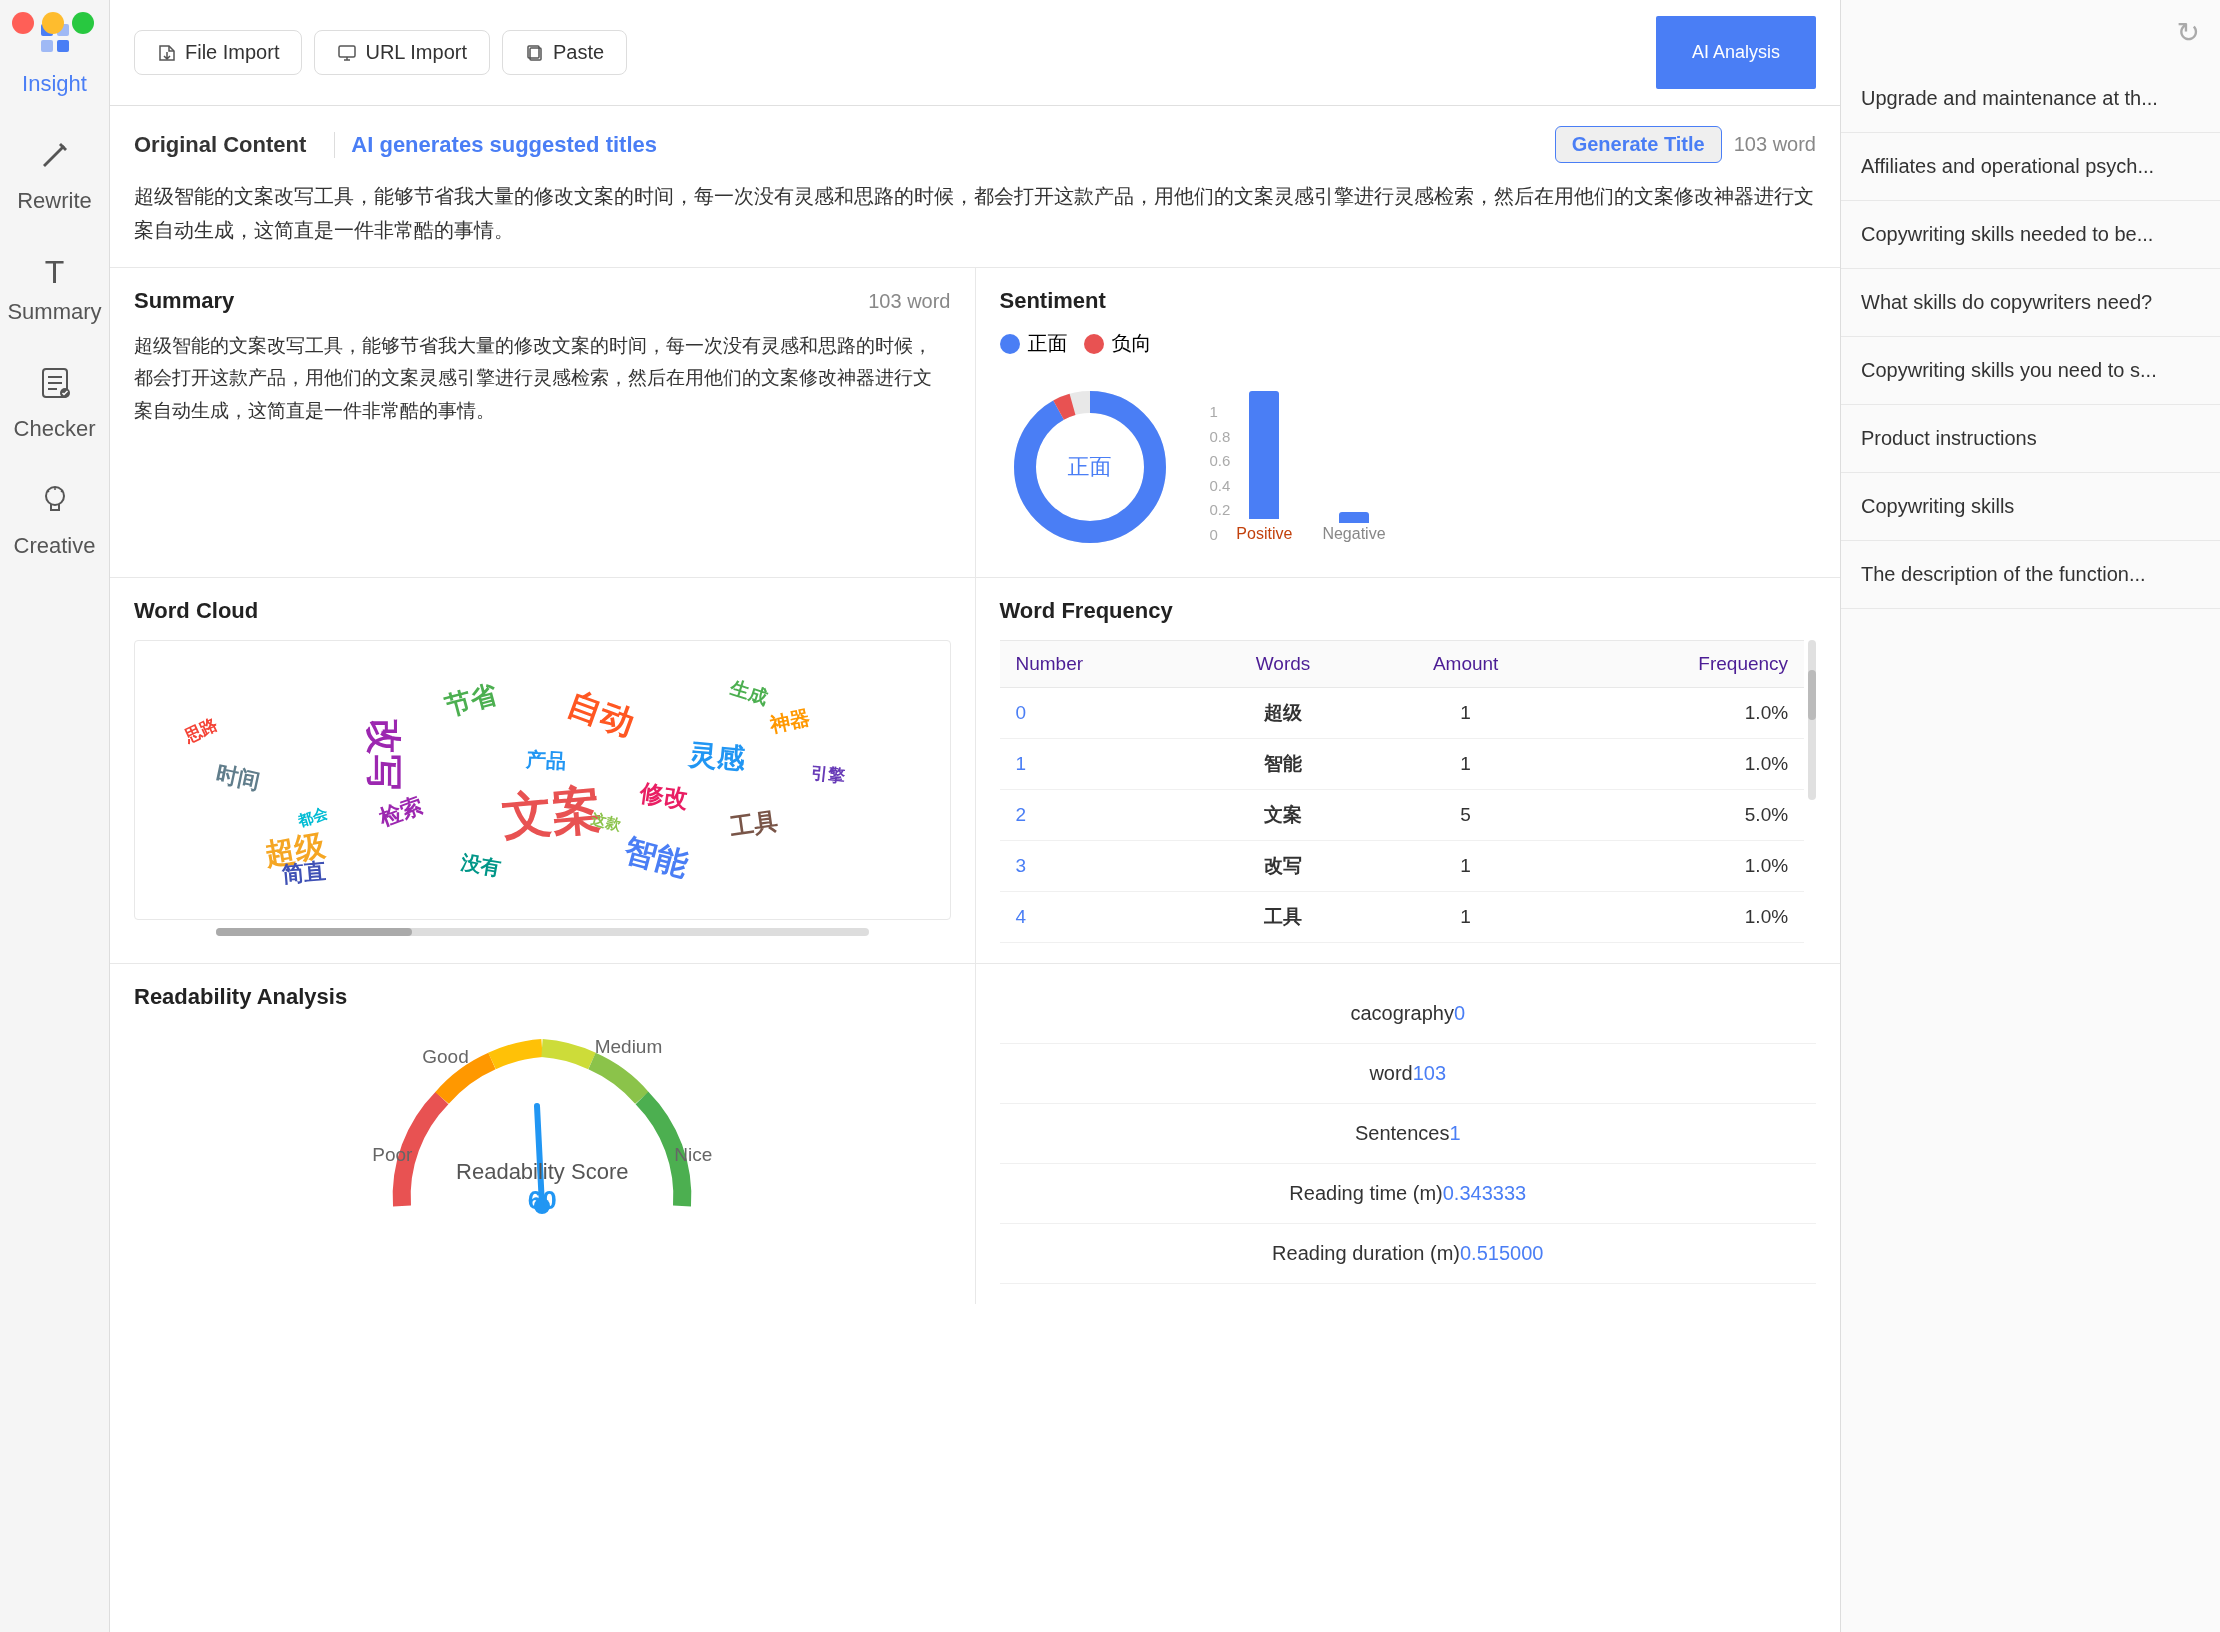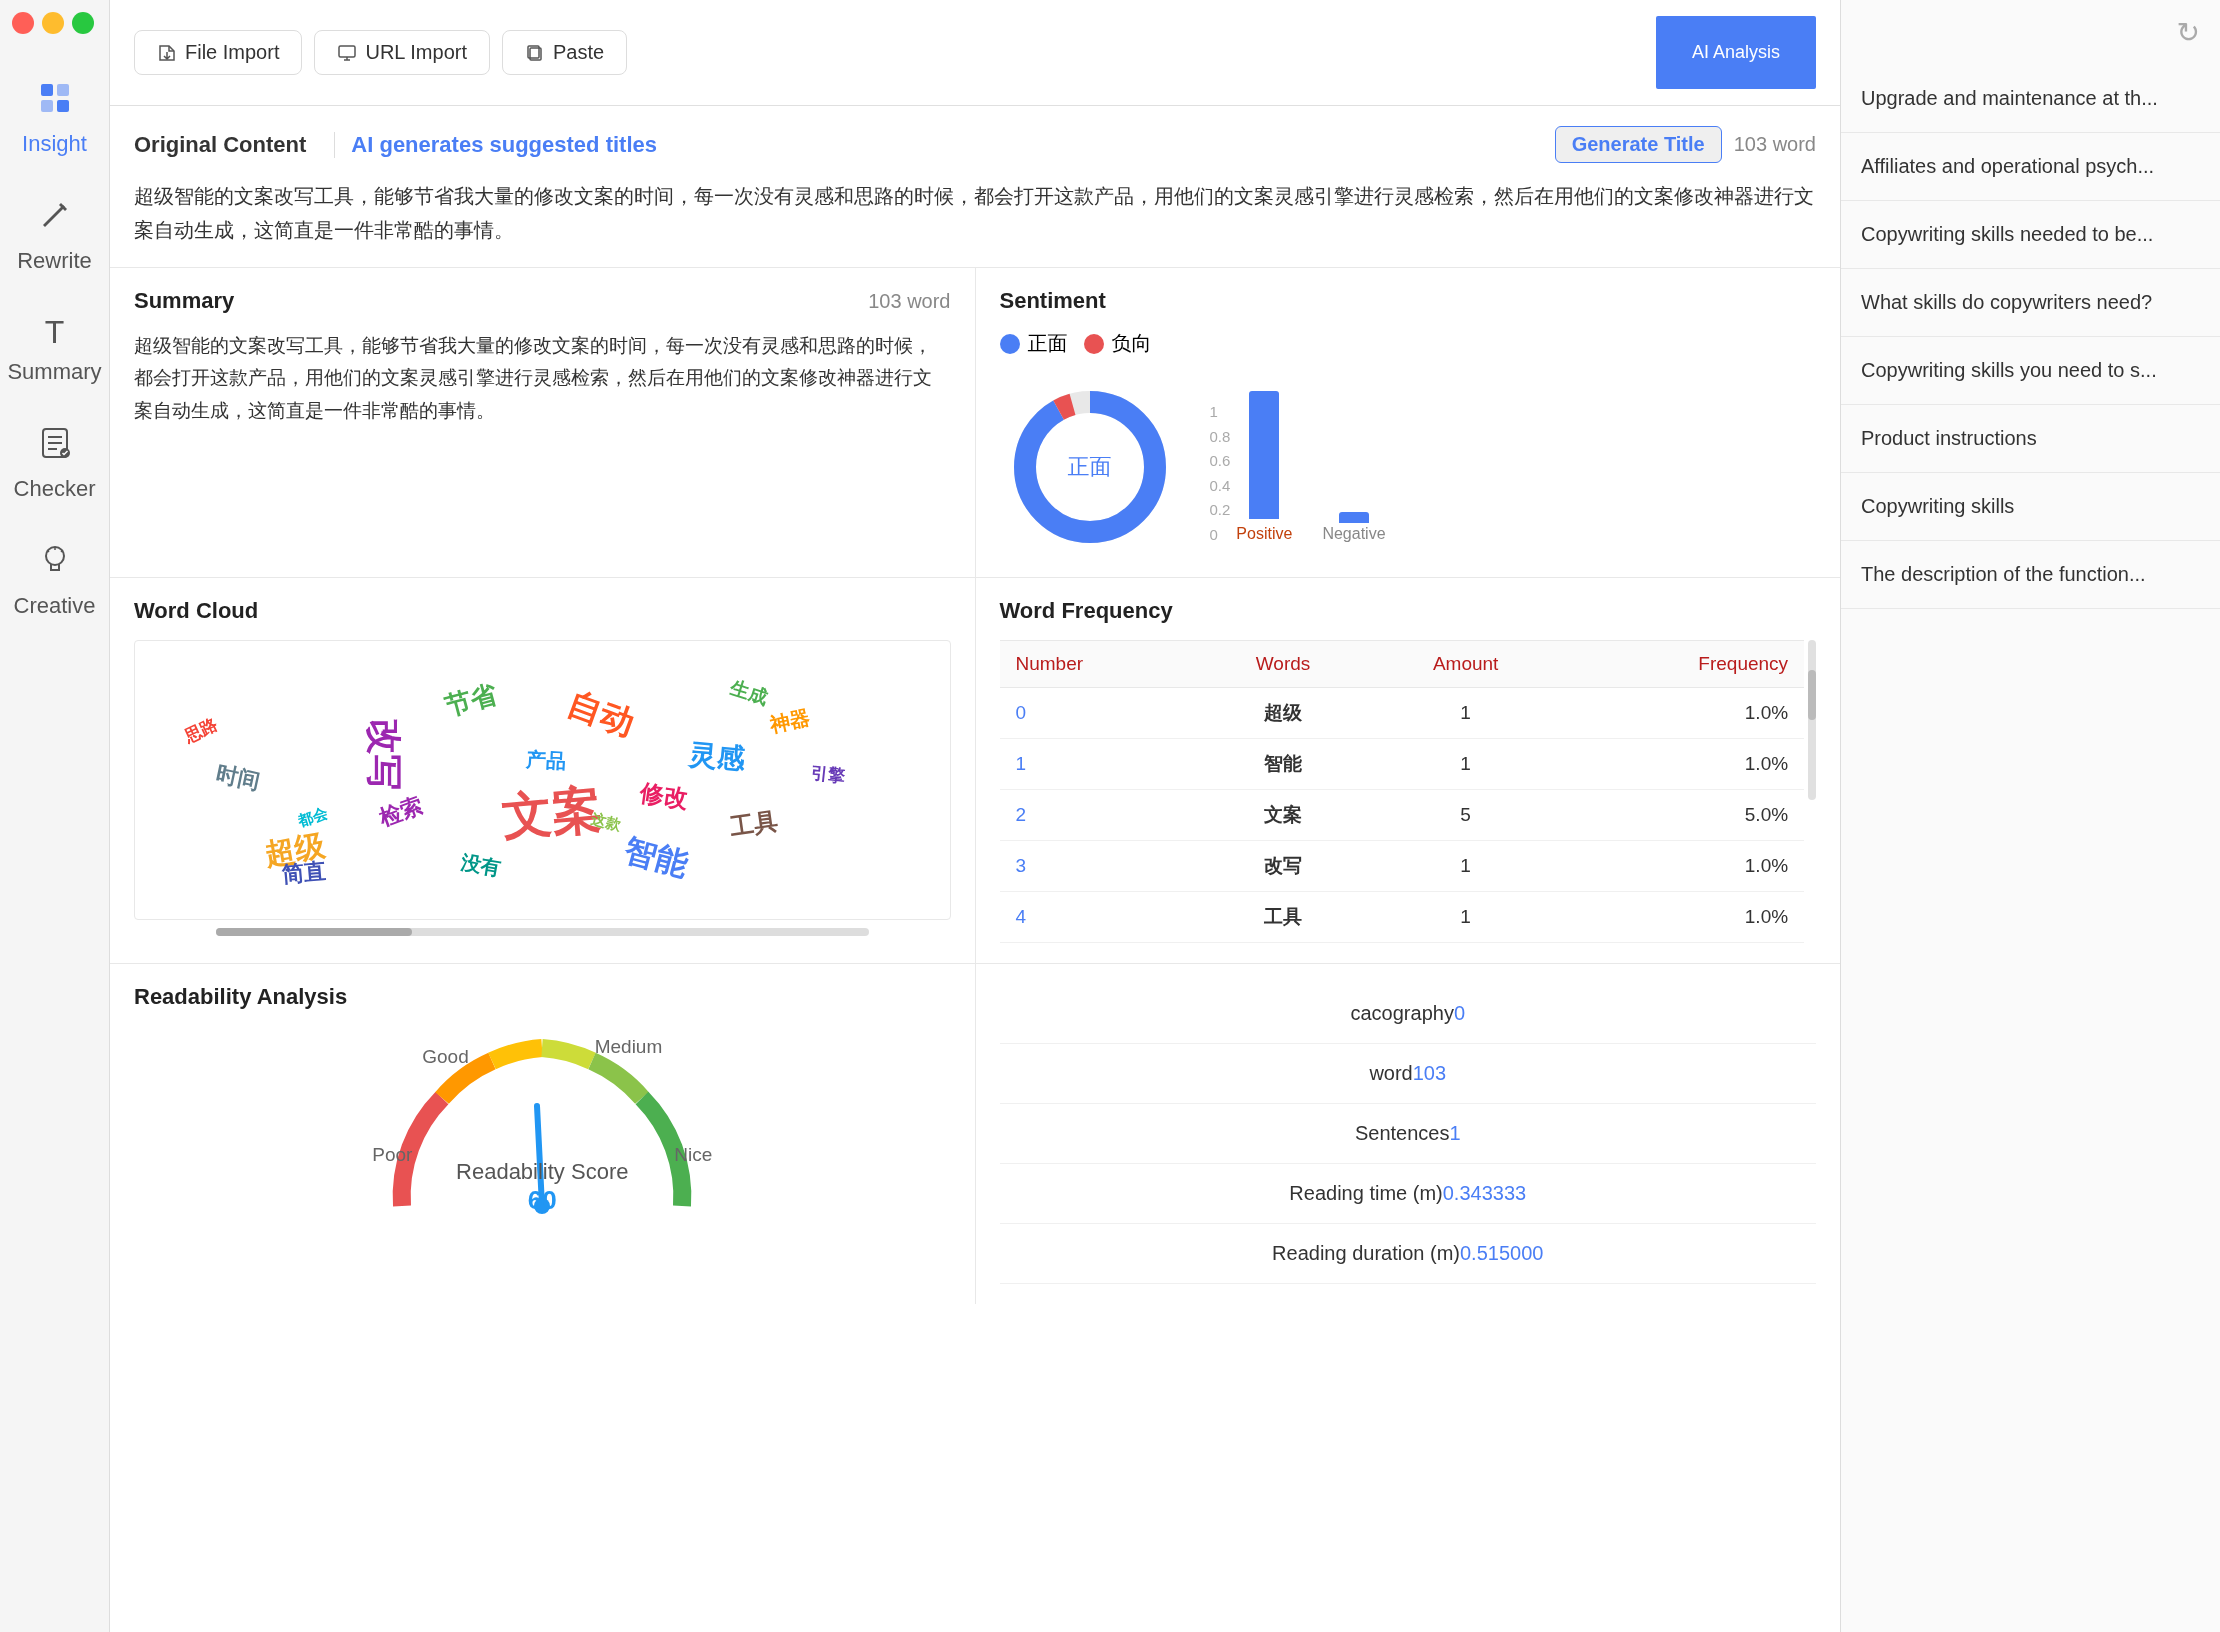--- a/index.html
+++ b/index.html
@@ -6,21 +6,21 @@
     body { font-family: -apple-system, BlinkMacSystemFont, 'Segoe UI', sans-serif; background: #f0f0f0; width: 2220px; height: 1632px; overflow: hidden; display: flex; }
 
     
     .traffic-lights { position: absolute; top: 12px; left: 12px; display: flex; gap: 8px; z-index: 100; }
     .traffic-light { width: 22px; height: 22px; border-radius: 50%; }
     .tl-red { background: #ff5f57; }
     .tl-yellow { background: #febc2e; }
     .tl-green { background: #28c840; }
 
     
-    .sidebar { width: 110px; background: #f5f5f5; border-right: 1px solid #ddd; display: flex; flex-direction: column; align-items: center; padding-top: 60px; gap: 0; flex-shrink: 0; }
+    .sidebar { width: 110px; background: #f5f5f5; border-right: 1px solid #ddd; display: flex; flex-direction: column; align-items: center; gap: 0; flex-shrink: 0; }
     .sidebar-item { display: flex; flex-direction: column; align-items: center; padding: 20px 10px; cursor: pointer; width: 100%; gap: 8px; }
     .sidebar-item.active .sidebar-label { color: #4a7ef5; }
     .sidebar-item .sidebar-icon { font-size: 28px; color: #555; }
     .sidebar-item.active .sidebar-icon { color: #4a7ef5; }
     .sidebar-label { font-size: 22px; color: #555; text-align: center; }
 
     
     .main { flex: 1; display: flex; flex-direction: column; background: #fff; overflow: hidden; }
 
     
@@ -57,21 +57,21 @@
 
     .sentiment-charts { display: flex; align-items: center; gap: 30px; }
     .donut-container { position: relative; width: 180px; height: 180px; }
     .donut-label { position: absolute; top: 50%; left: 50%; transform: translate(-50%, -50%); font-size: 22px; color: #4a7ef5; font-weight: 500; }
 
     .word-cloud-canvas { position: relative; height: 280px; overflow: hidden; background: #fff; border: 1px solid #e8e8e8; border-radius: 4px; }
     .cloud-word { position: absolute; font-weight: 700; white-space: nowrap; }
 
     
     .freq-table { width: 100%; border-collapse: collapse; font-size: 19px; }
-    .freq-table th { padding: 12px 16px; text-align: left; color: #b91c1c; font-weight: 500; border-bottom: 1px solid #e8e8e8; border-top: 1px solid #e8e8e8; background: #fafafa; }
+    .freq-table th { padding: 12px 16px; text-align: left; color: #4c1d95; font-weight: 500; border-bottom: 1px solid #e8e8e8; border-top: 1px solid #e8e8e8; background: #fafafa; }
     .freq-table td { padding: 12px 16px; border-bottom: 1px solid #f0f0f0; color: #333; text-align: left; }
     .freq-table td.num { color: #4a7ef5; }
     .freq-table td.word-cell { font-weight: 600; text-align: center; }
     .freq-table td.amount { text-align: center; }
     .freq-table td.freq { text-align: right; }
 
     .readability-stats { display: flex; flex-direction: column; gap: 0; }
     .stat-row { display: flex; justify-content: center; align-items: center; padding: 18px 0; border-bottom: 1px solid #f0f0f0; font-size: 20px; }
     .stat-label { color: #333; }
     .stat-value { color: #4a7ef5; font-weight: 500; }

